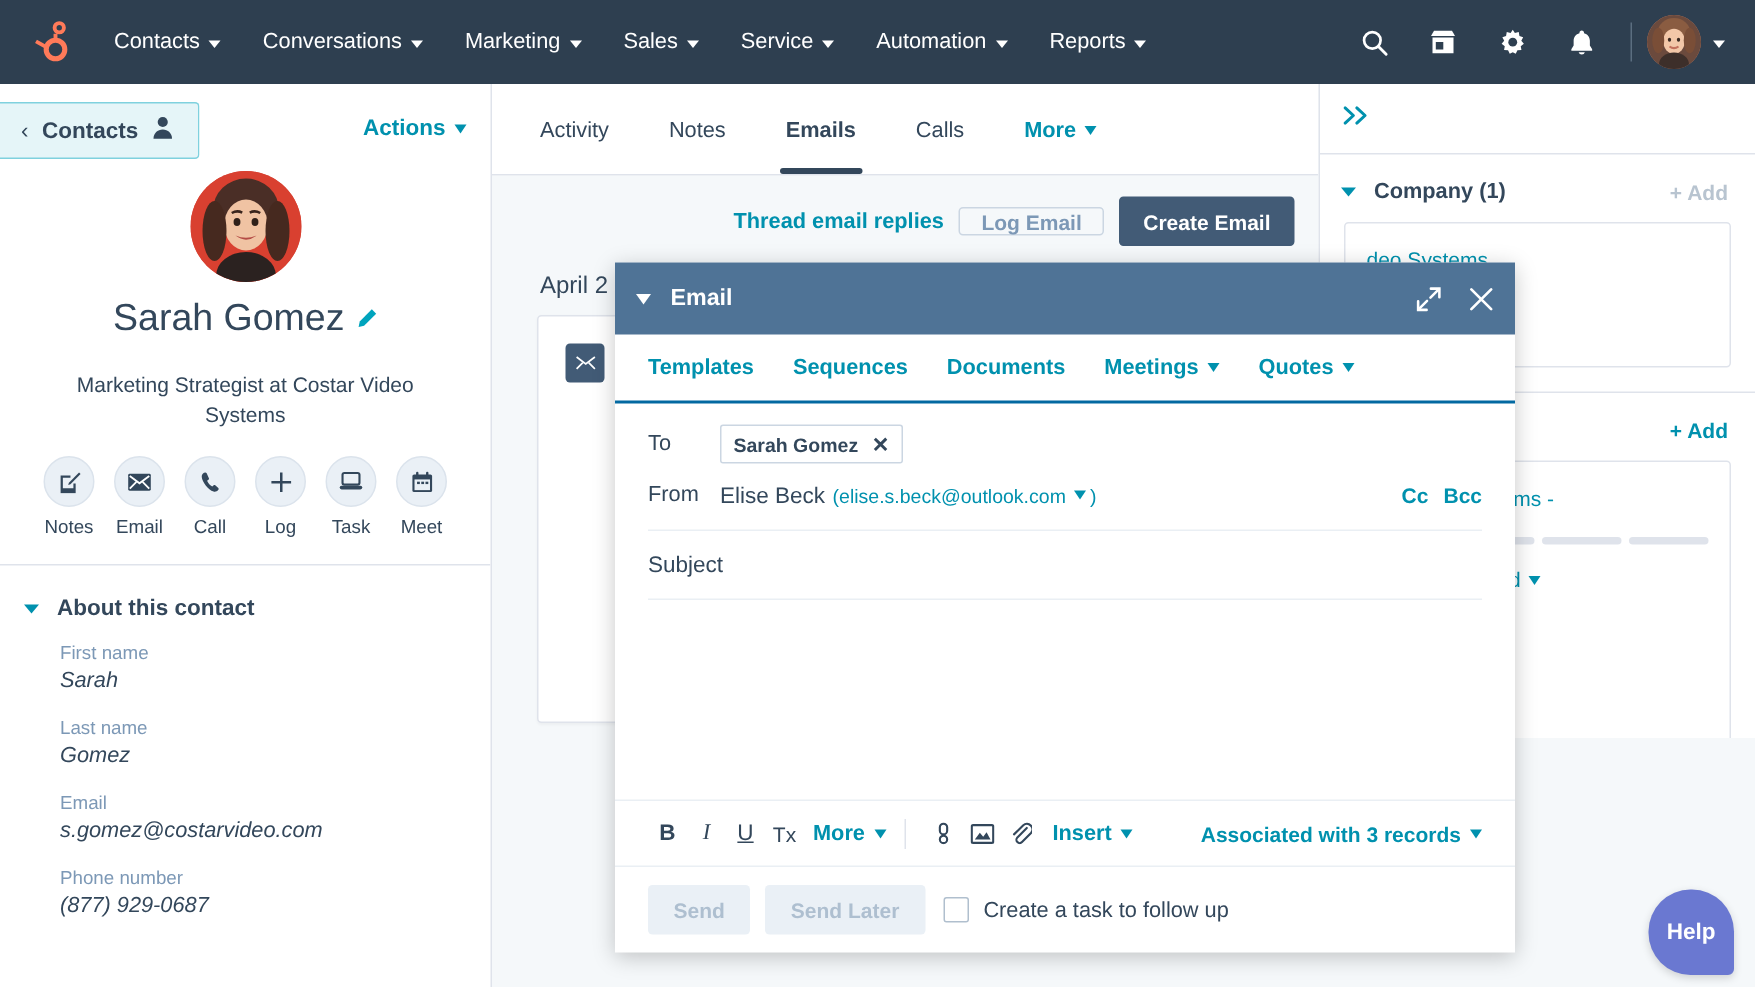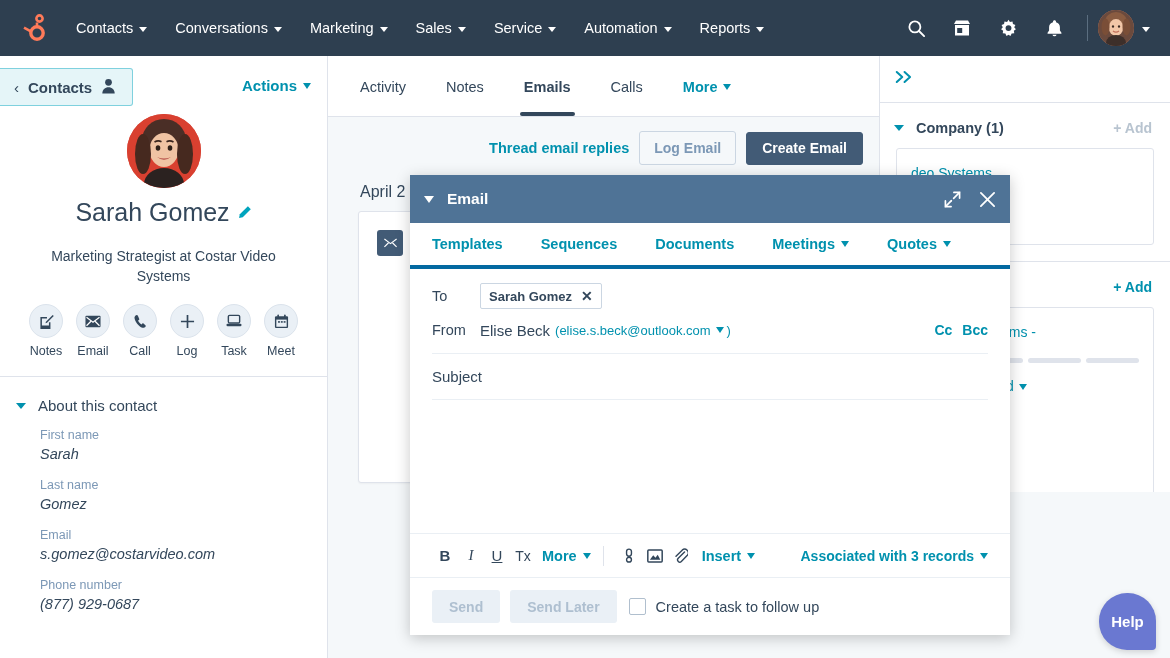--- a/index.html
+++ b/index.html
@@ -126,21 +126,21 @@
     background: #eaf0f6; border: 1px solid #dbe3ec;
     display: flex; align-items: center; justify-content: center;
   }
   .action-label { font-size: 12.5px; color: #33475b; }
 
   .about-head {
     display: flex; align-items: center; gap: 12px;
     padding: 20px 16px 4px 16px;
     cursor: pointer;
   }
-  .about-title { font-size: 15px; font-weight: normal; color: #33475b; }
+  .about-title { font-size: 15px; font-weight: bold; color: #33475b; }
   .chev-down-teal {
     width: 0; height: 0;
     border-left: 5px solid transparent;
     border-right: 5px solid transparent;
     border-top: 6px solid #0091ae;
   }
   .fields { padding: 10px 16px 0 40px; }
   .field { margin-bottom: 16px; }
   .field-label { font-size: 12.5px; color: #7c98b6; margin-bottom: 4px; }
   .field-value { font-size: 14.5px; color: #33475b; cursor: pointer; font-style: italic; }
@@ -174,21 +174,21 @@
   .tab.more { color: #0091ae; font-weight: bold; gap: 6px; }
 
   .sub-actions {
     display: flex; align-items: center; justify-content: flex-end;
     gap: 10px; padding: 14px 16px 0 0;
   }
   .thread-link { color: #0091ae; font-size: 14.5px; font-weight: bold; cursor: pointer; }
   .btn-secondary {
     background: #f5f8fa; border: 1px solid #cbd6e2;
     color: #7c98b6; font-size: 14px; font-weight: bold;
-    height: 34px; padding: 0 14px; border-radius: 3px; cursor: pointer;
+    height: 19px; padding: 0 14px; border-radius: 3px; cursor: pointer;
   }
   .btn-primary {
     background: #425b76; border: 1px solid #425b76;
     color: #ffffff; font-size: 14px; font-weight: bold;
     height: 33px; padding: 0 15px; border-radius: 3px; cursor: pointer;
   }
   .date-head {
     font-size: 16px; color: #33475b;
     padding: 18px 0 10px 32px;
   }
@@ -266,22 +266,22 @@
     border-right: 5.5px solid transparent;
     border-top: 7px solid #ffffff;
     margin-right: 13px; cursor: pointer;
   }
   .modal-title { color: #ffffff; font-size: 15.5px; font-weight: bold; }
   .modal-head-right { margin-left: auto; display: flex; align-items: center; gap: 18px; }
   .modal-icon { cursor: pointer; display: flex; }
 
   .modal-tabs {
     height: 46px; display: flex; align-items: center;
-    gap: 16px; padding: 0 22px;
-    border-bottom: 4px solid #0369a1; flex-shrink: 0;
+    gap: 4px; padding: 0 22px;
+    border-bottom: 2px solid #0369a1; flex-shrink: 0;
   }
   .m-tab {
     font-size: 14.5px; color: #0091ae; font-weight: bold;
     padding-right: 22px; cursor: pointer;
     display: flex; align-items: center; gap: 6px;
   }
 
   .modal-fields { padding: 10px 22px 0; flex-shrink: 0; }
   .mf-row { display: flex; align-items: center; min-height: 34px; }
   .mf-label { font-size: 14.5px; color: #33475b; width: 48px; flex-shrink: 0; }

